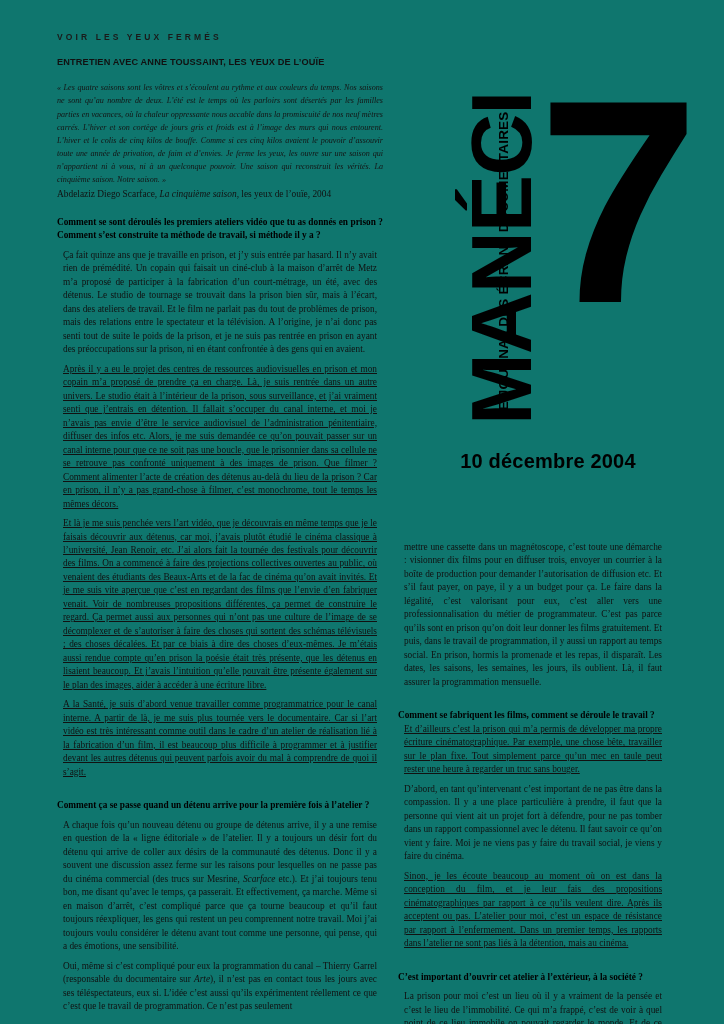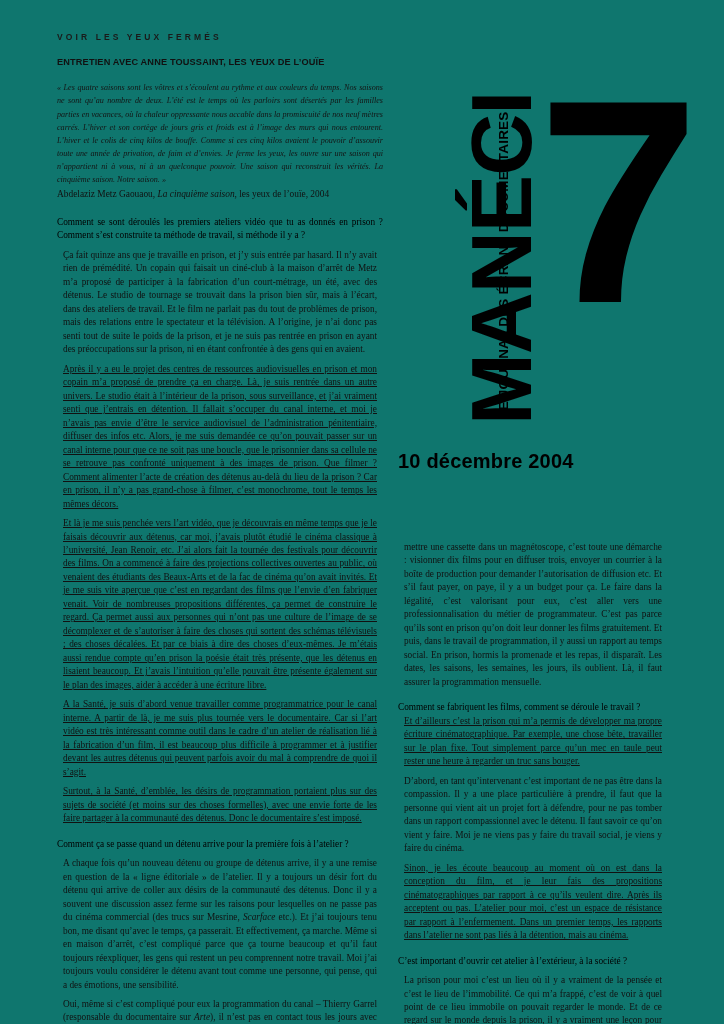--- a/index.html
+++ b/index.html
@@ -56,28 +56,28 @@
     font-size: 9.4px;
     line-height: 1.45;
     margin: 2px 0 14px 0;
     color: #111111;
   }
   .quote-credit .ital { font-style: italic; }
 
   
   .qhead {
     font-family: "Liberation Serif", serif;
-    font-weight: normal;
+    font-weight: bold;
     font-size: 9.3px;
     line-height: 1.45;
     text-align: justify;
     margin: 0 0 0 0;
     color: #000000;
   }
-  .qhead.spaced { margin-top: 12px; }
+  .qhead.spaced { margin-top: 20px; }
   p.body {
     font-family: "Liberation Serif", serif;
     font-size: 9.3px;
     line-height: 1.452;
     text-align: justify;
     text-justify: inter-word;
     margin: 6px;
     color: #111111;
     hyphens: manual;
   }
@@ -141,48 +141,48 @@
     font-size: 290px;
     line-height: 0.78;
     letter-spacing: -8px;
     color: #000000;
   }
   .mast-date {
     position: absolute;
     left: 0px;
     top: 414px;
     width: 300px;
+    text-align: center;
     font-family: "Liberation Sans", sans-serif;
     font-weight: bold;
     font-size: 20px;
     letter-spacing: 0.2px;
     color: #000000;
   }
 </style>
 </head>
 <body>
 
 <div class="page">
 
   <div class="col-left">
 
     <div class="kicker">VOIR LES YEUX FERMÉS</div>
 
     <div class="subhead">ENTRETIEN AVEC ANNE TOUSSAINT, LES YEUX DE L’OUÏE</div>
 
     <div class="pullquote">« Les quatre saisons sont les vôtres et s’écoulent au rythme et aux couleurs du temps. Nos saisons ne sont qu’au nombre de deux. L’été est le temps où les parloirs sont désertés par les familles parties en vacances, où la chaleur oppressante nous accable dans la promiscuité de nos neuf mètres carrés. L’hiver et son cortège de jours gris et froids est à l’image des murs qui nous entourent. L’hiver et le colis de cinq kilos de bouffe. Comme si ces cinq kilos avaient le pouvoir d’assouvir toute une année de privation, de faim et d’envies. Je ferme les yeux, les ouvre sur une saison qui n’appartient ni à vous, ni à un quelconque pouvoir. Une saison qui reconstruit les vérités. La cinquième saison. Notre saison. »</div>
 
-    <div class="quote-credit"><span>Abdelaziz Metz Gaouaou,</span> <span class="ital">La cinquième saison</span><span>, les yeux de l’ouïe, 2004</span></div>
+    <div class="quote-credit"><span>Abdelaziz Diego Scarface,</span> <span class="ital">La cinquième saison</span><span>, les yeux de l’ouïe, 2004</span></div>
 
     <div class="qhead">Comment se sont déroulés les premiers ateliers vidéo que tu as donnés en prison ? Comment s’est construite ta méthode de travail, si méthode il y a ?</div>
     <p class="body">Ça fait quinze ans que je travaille en prison, et j’y suis entrée par hasard. Il n’y avait rien de prémédité. Un copain qui faisait un ciné-club à la maison d’arrêt de Metz m’a proposé de participer à la fabrication d’un court-métrage, un été, avec des détenus. Le studio de tournage se trouvait dans la prison bien sûr, mais à l’écart, dans des ateliers de travail. Et le film ne parlait pas du tout de problèmes de prison, mais des relations entre le spectateur et la télévision. A l’origine, je n’ai donc pas senti tout de suite le poids de la prison, et je ne suis pas rentrée en prison en ayant des préoccupations sur la prison, ni en étant confrontée à des gens qui en avaient.</p>
     <p class="body gap">Après il y a eu le projet des centres de ressources audiovisuelles en prison et mon copain m’a proposé de prendre ça en charge. Là, je suis rentrée dans un autre univers. Le studio était à l’intérieur de la prison, sous surveillance, et j’ai vraiment senti que j’entrais en détention. Il fallait s’occuper du canal interne, et moi je n’avais pas envie d’être le service audiovisuel de l’administration pénitentiaire, diffuser des infos etc. Alors, je me suis demandée ce qu’on pouvait passer sur un canal interne pour que ce ne soit pas une boucle, que le prisonnier dans sa cellule ne se retrouve pas confronté uniquement à des images de prison. Que filmer ? Comment alimenter l’acte de création  des détenus au-delà du lieu de la prison  ? Car en prison, il n’y a pas grand-chose à filmer, c’est monochrome, tout le temps les mêmes décors.</p>
     <p class="body gap">Et là je me suis penchée vers l’art vidéo, que je découvrais en même temps que je le faisais découvrir aux détenus, car moi, j’avais plutôt étudié le cinéma classique à l’université, Jean Renoir, etc. J’ai alors fait la tournée des festivals pour découvrir des films. On a commencé à faire des projections collectives ouvertes au public, où venaient des étudiants des Beaux-Arts et de la fac de cinéma qu’on avait invités. Et je me suis vite aperçue que c’est en regardant des films que l’envie d’en fabriquer venait. Voir de nombreuses propositions différentes, ça permet de construire le regard. Ça permet aussi aux personnes qui n’ont pas une culture de l’image de se décomplexer et de s’autoriser à faire des choses qui sortent des schémas télévisuels ; des choses décalées. Et par ce biais à dire des choses d’eux-mêmes. Je m’étais aussi rendue compte qu’en prison la poésie était très présente, que les détenus en lisaient beaucoup. Et j’avais l’intuition qu’elle pouvait être présente également sur le plan des images, aider à accéder à une écriture libre.</p>
     <p class="body gap">A la Santé, je suis d’abord venue travailler comme programmatrice pour le canal interne. A partir de là, je me suis plus tournée vers le documentaire. Car si l’art vidéo est très intéressant comme outil dans le cadre d’un atelier de réalisation lié à la fabrication d’un film, il est beaucoup plus difficile à programmer et à justifier devant les autres détenus qui  peuvent parfois avoir du mal à comprendre de quoi il s’agit.</p>
-    <p class="body gap">Surtout, à la Santé, d’emblée, les désirs de programmation portaient plus sur des sujets de société (et moins sur des choses formelles), avec une envie forte de les faire partager à la communauté des détenus. Donc le documentaire s’est imposé.</p>
 
     <div class="qhead spaced">Comment ça se passe quand un détenu arrive pour la première fois à l’atelier  ?</div>
     <p class="body"><span>A chaque fois qu’un nouveau détenu ou groupe de détenus arrive, il y a une remise en question de la «  ligne éditoriale  » de l’atelier. Il y a toujours un désir fort du détenu qui arrive de coller aux désirs de la communauté des détenus. Donc il y a souvent une discussion assez ferme sur les raisons pour lesquelles on ne passe pas du cinéma commercial (des trucs sur Mesrine, </span><span class="ital">Scarface</span><span> etc.). Et j’ai toujours tenu bon, me disant qu’avec le temps, ça passerait. Et effectivement, ça marche. Même si en maison d’arrêt, c’est compliqué parce que ça tourne beaucoup et qu’il faut toujours réexpliquer, les gens qui restent un peu comprennent notre travail. Moi j’ai toujours voulu considérer le détenu avant tout comme une personne, qui pense, qui a des émotions, une sensibilité.</span></p>
 
     <p class="body"><span>Oui, même si c’est compliqué pour eux la programmation du canal – Thierry Garrel (responsable du documentaire sur </span><span class="ital">Arte</span><span>), il n’est pas en contact tous les jours avec ses téléspectateurs, eux si. L’idée c’est aussi qu’ils expérimentent réellement ce que c’est que le travail de programmation. Ce n’est pas seulement</span></p>
   </div>
 
   <div class="masthead">
     <div class="mast-number">7</div>
     <div class="mast-title">MANÉCI</div>

